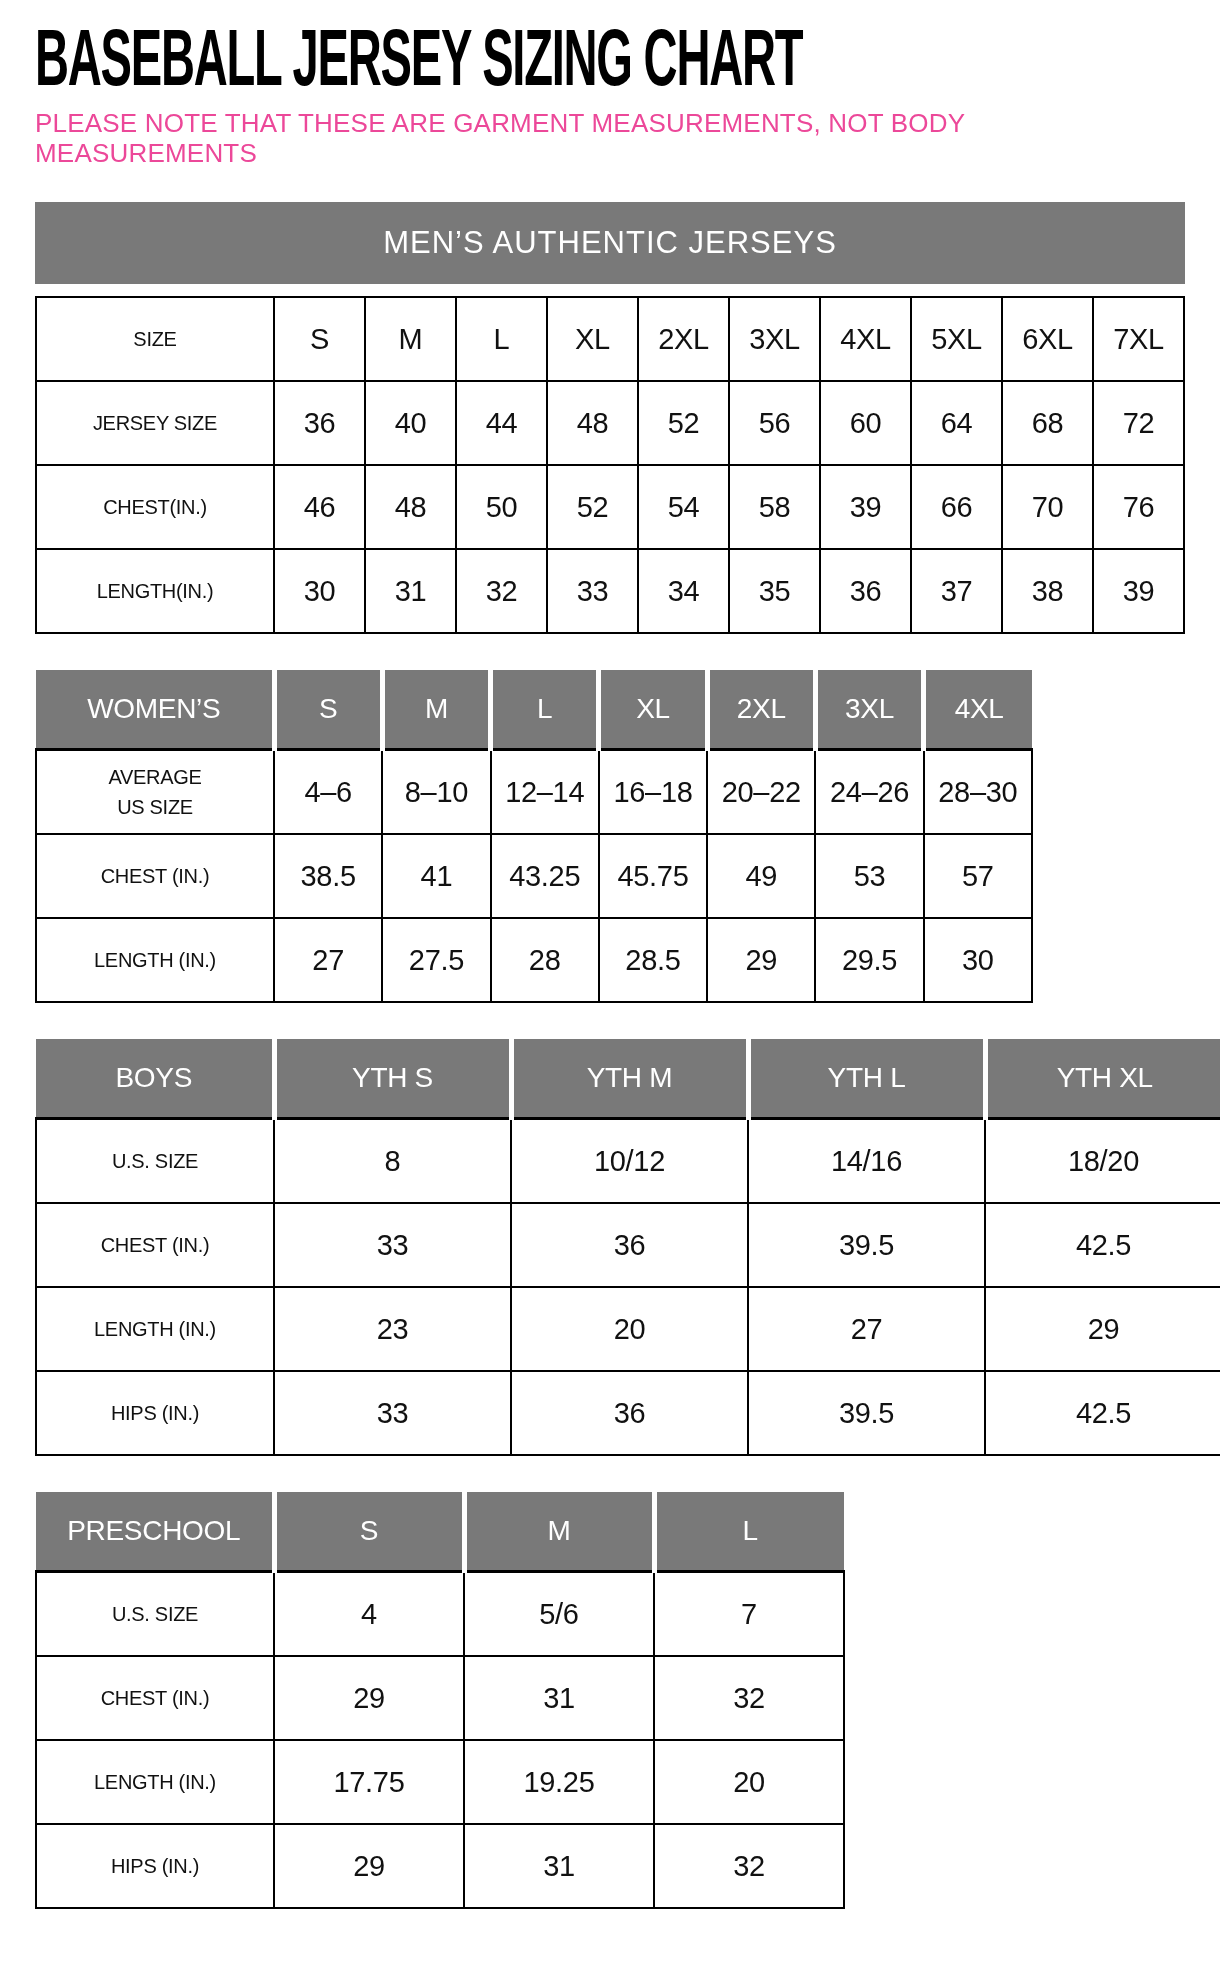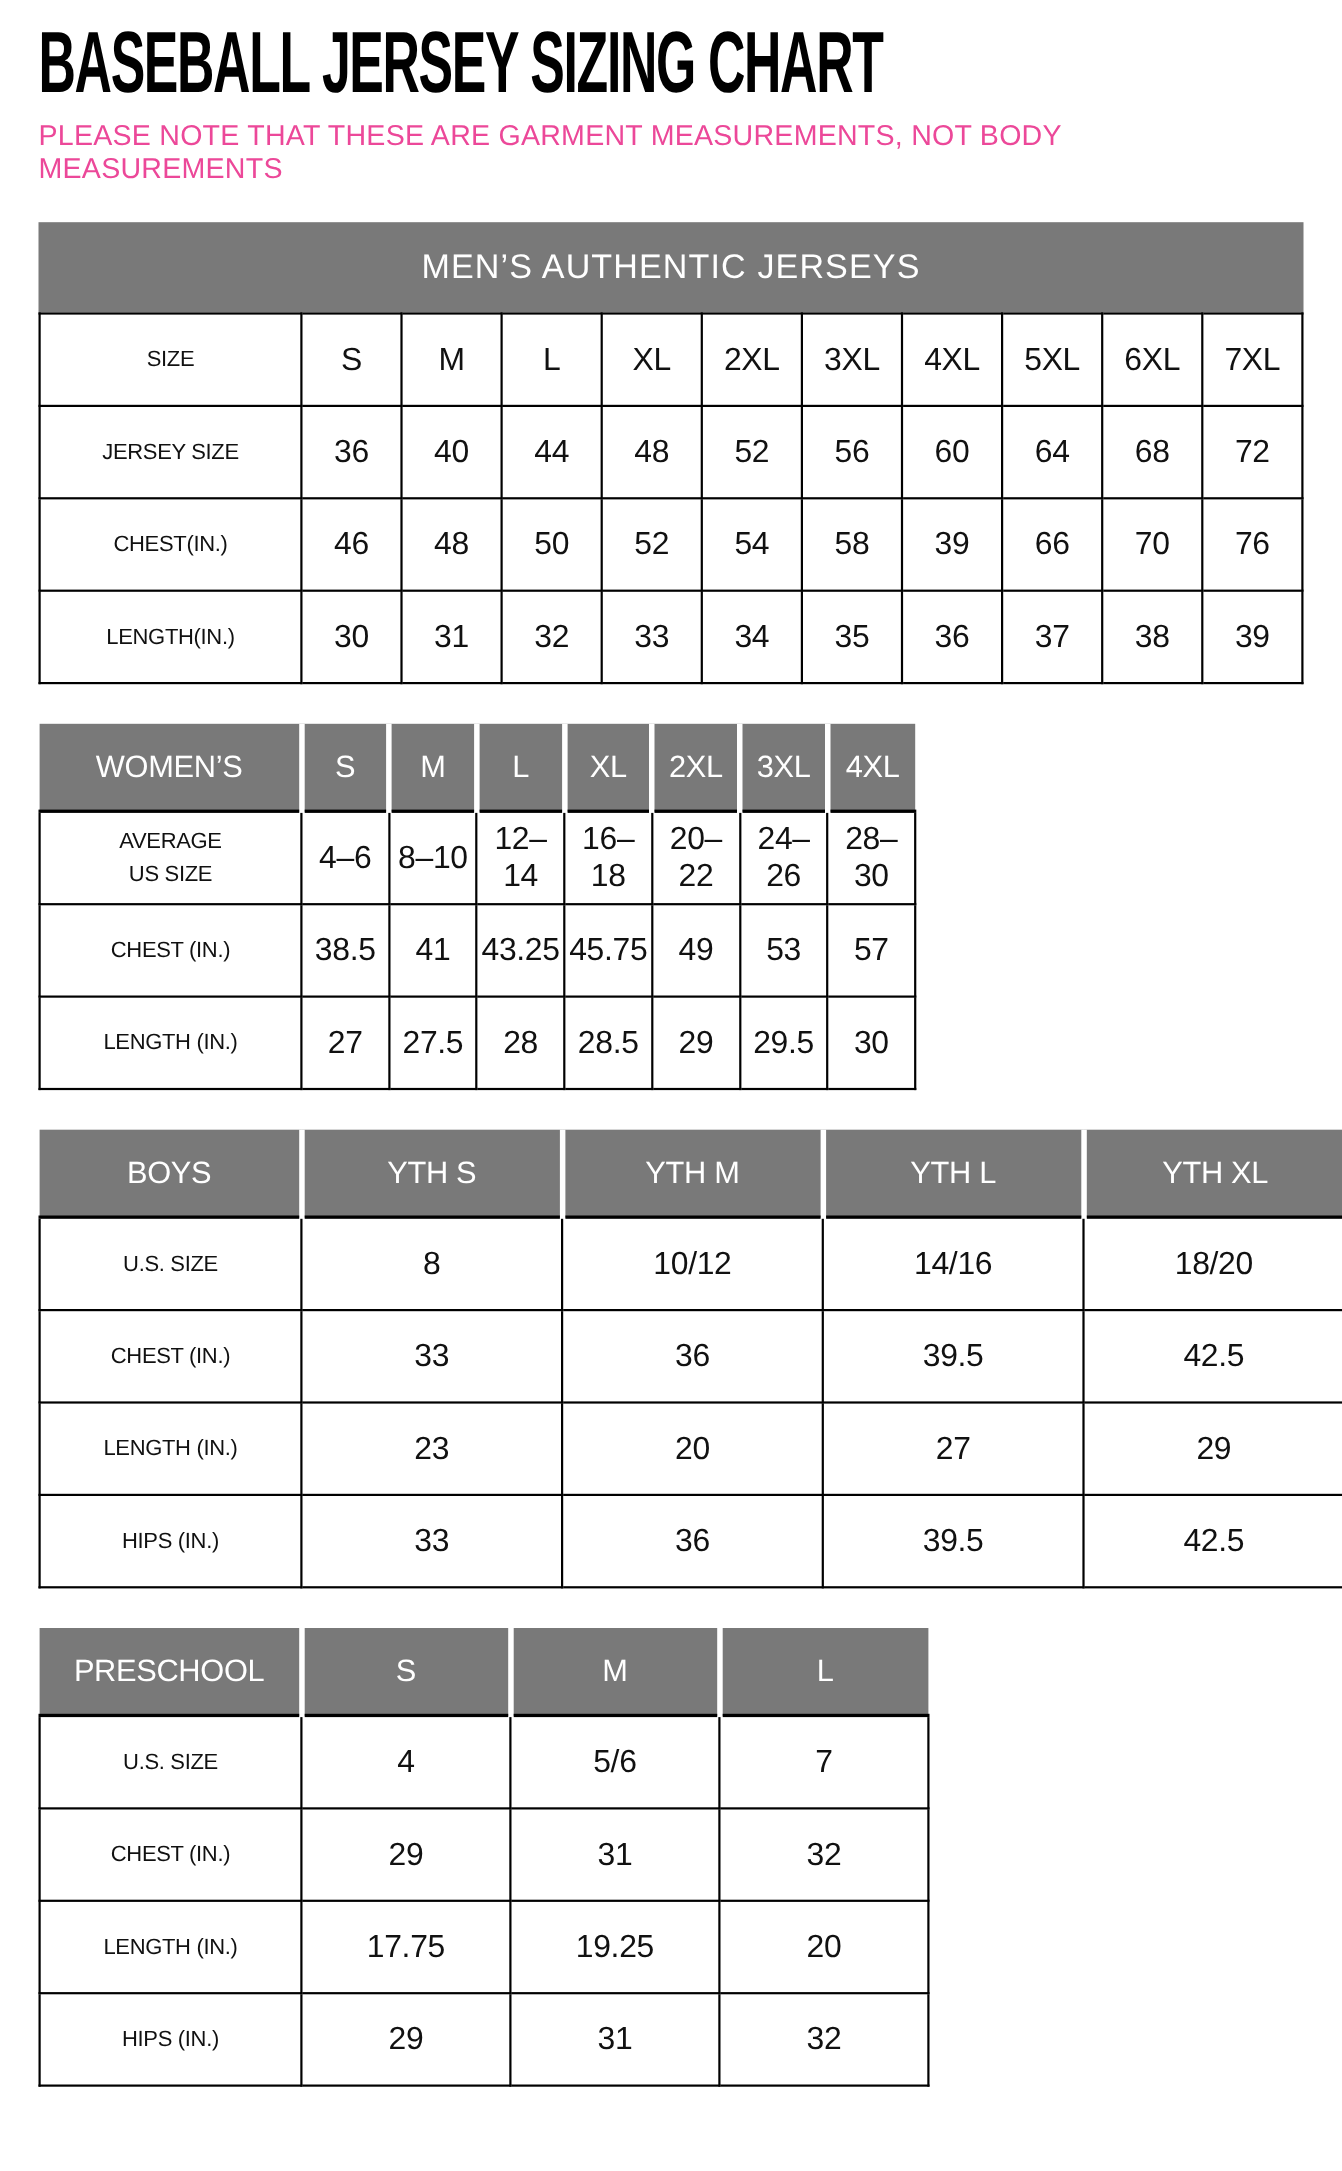--- a/index.html
+++ b/index.html
@@ -13,25 +13,25 @@
     letter-spacing:-2px;white-space:nowrap;color:#000;
     transform:scale(0.62,1.04);transform-origin:0 50%;
   }
   .note{
     margin:16px 0 34px 0;color:#ec4899;font-size:26px;line-height:30px;
     white-space:pre-line;letter-spacing:0.2px;
   }
   .table-block{margin-bottom:36px;}
   .banner{
     background:#797979;color:#fff;font-size:31px;letter-spacing:1px;
-    height:82px;line-height:82px;text-align:center;margin-bottom:0;
+    height:82px;line-height:82px;text-align:center;margin-bottom:12px;
   }
   table.tbl{border-collapse:collapse;table-layout:fixed;}
   .mens{width:1150px}
-  .womens{width:798px}
+  .womens{width:998px}
   .boys{width:1188px}
   .preschool{width:810px}
   col.c0{width:238px}
   table.tbl td{
     border:2px solid #000;text-align:center;vertical-align:middle;
     font-size:29px;height:82px;padding:0;letter-spacing:-0.3px;
   }
   table.tbl td.rlabel{font-size:20px;white-space:pre-line;line-height:30px;}
   tr.ghead td{
     background:#797979;color:#fff;border:none;

